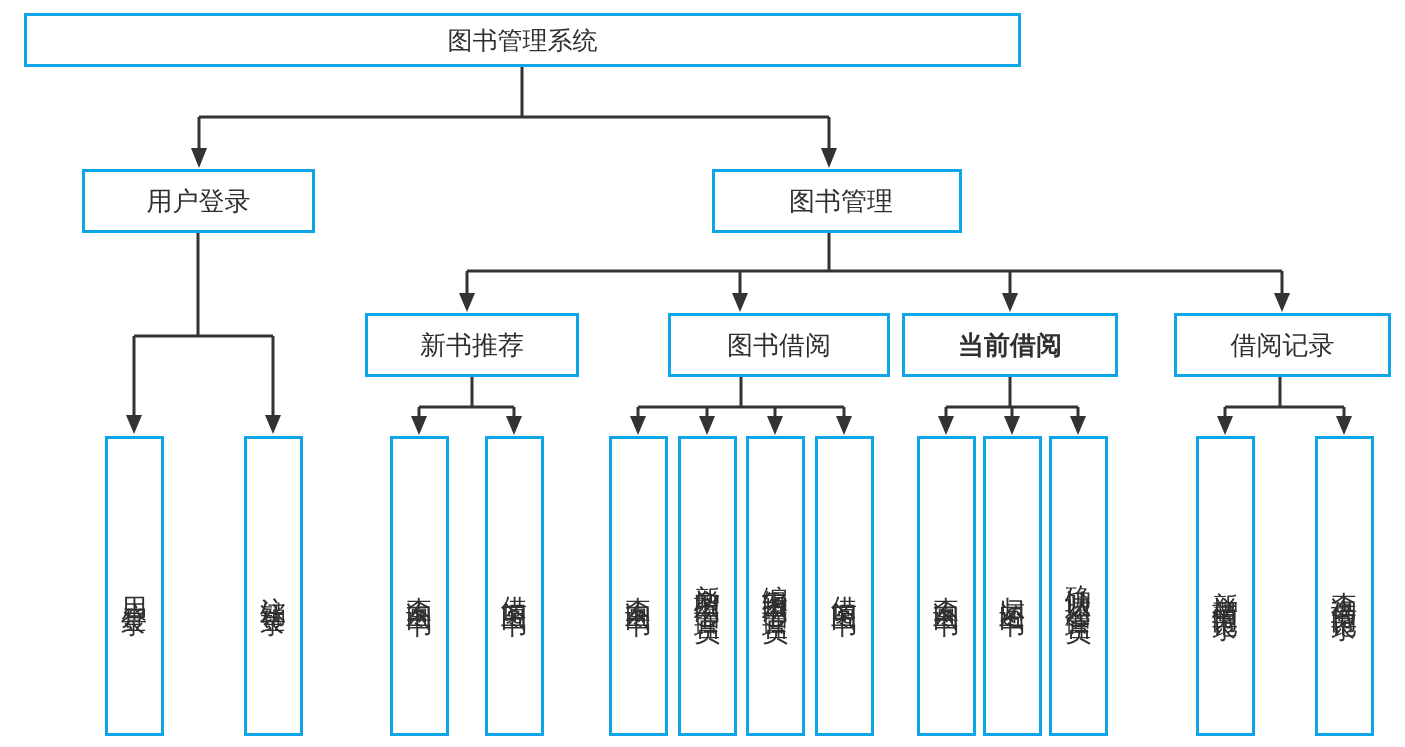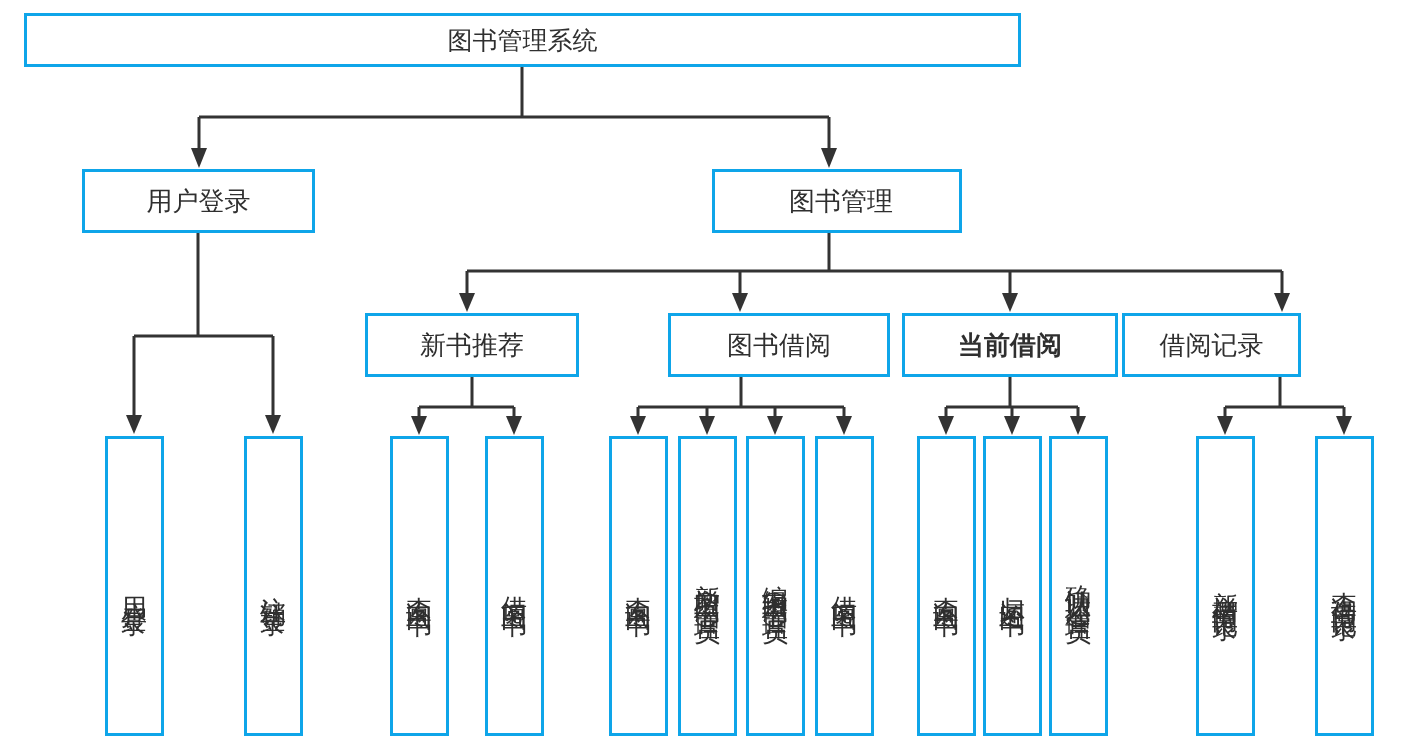--- a/index.html
+++ b/index.html
@@ -22,21 +22,21 @@
   }
   .h-node span{white-space:nowrap;}
   .root{left:24px;top:13px;width:997px;height:54px;font-size:25px;}
   .lvl2{top:169px;height:64px;font-size:26px;}
   .l2a{left:82px;width:233px;}
   .l2b{left:712px;width:250px;padding-left:8px;}
   .lvl3{top:313px;height:64px;font-size:26px;}
   .l3a{left:365px;width:214px;}
   .l3b{left:668px;width:222px;}
   .l3c{left:902px;width:216px;font-weight:bold;}
-  .l3d{left:1122px;width:179px;}
+  .l3d{left:1174px;width:217px;}
   .leaf{top:436px;height:300px;width:59px;}
   .leaf span{
     writing-mode:vertical-rl;
     text-orientation:mixed;
     font-size:26px;
     letter-spacing:5px;
     line-height:1;
   }
   .lf1{left:105px;}  .lf2{left:244px;}
   .lf3{left:390px;}  .lf4{left:485px;}

